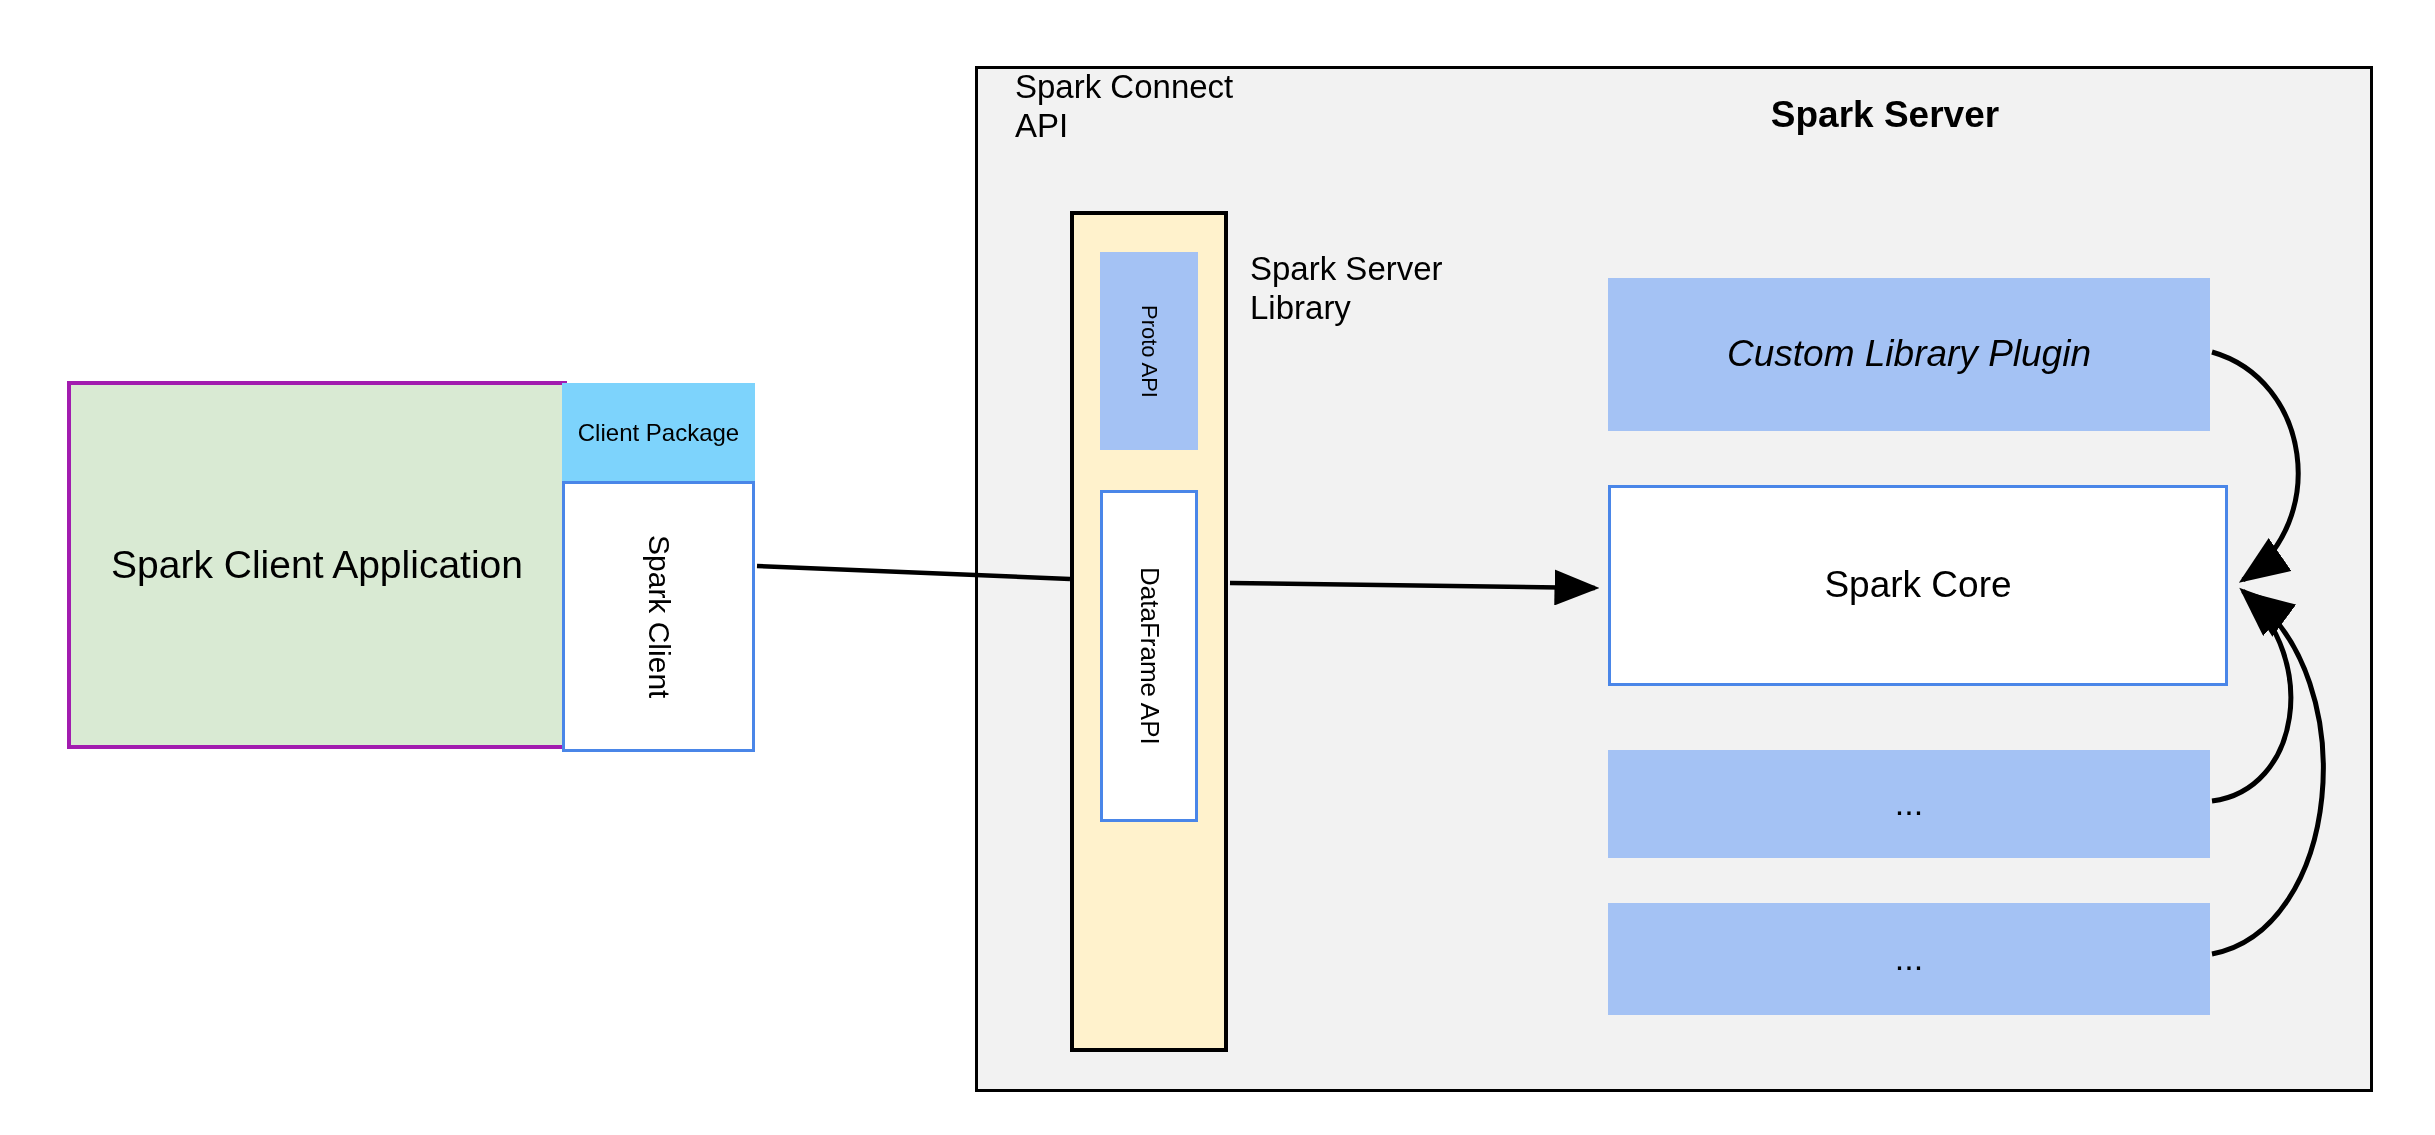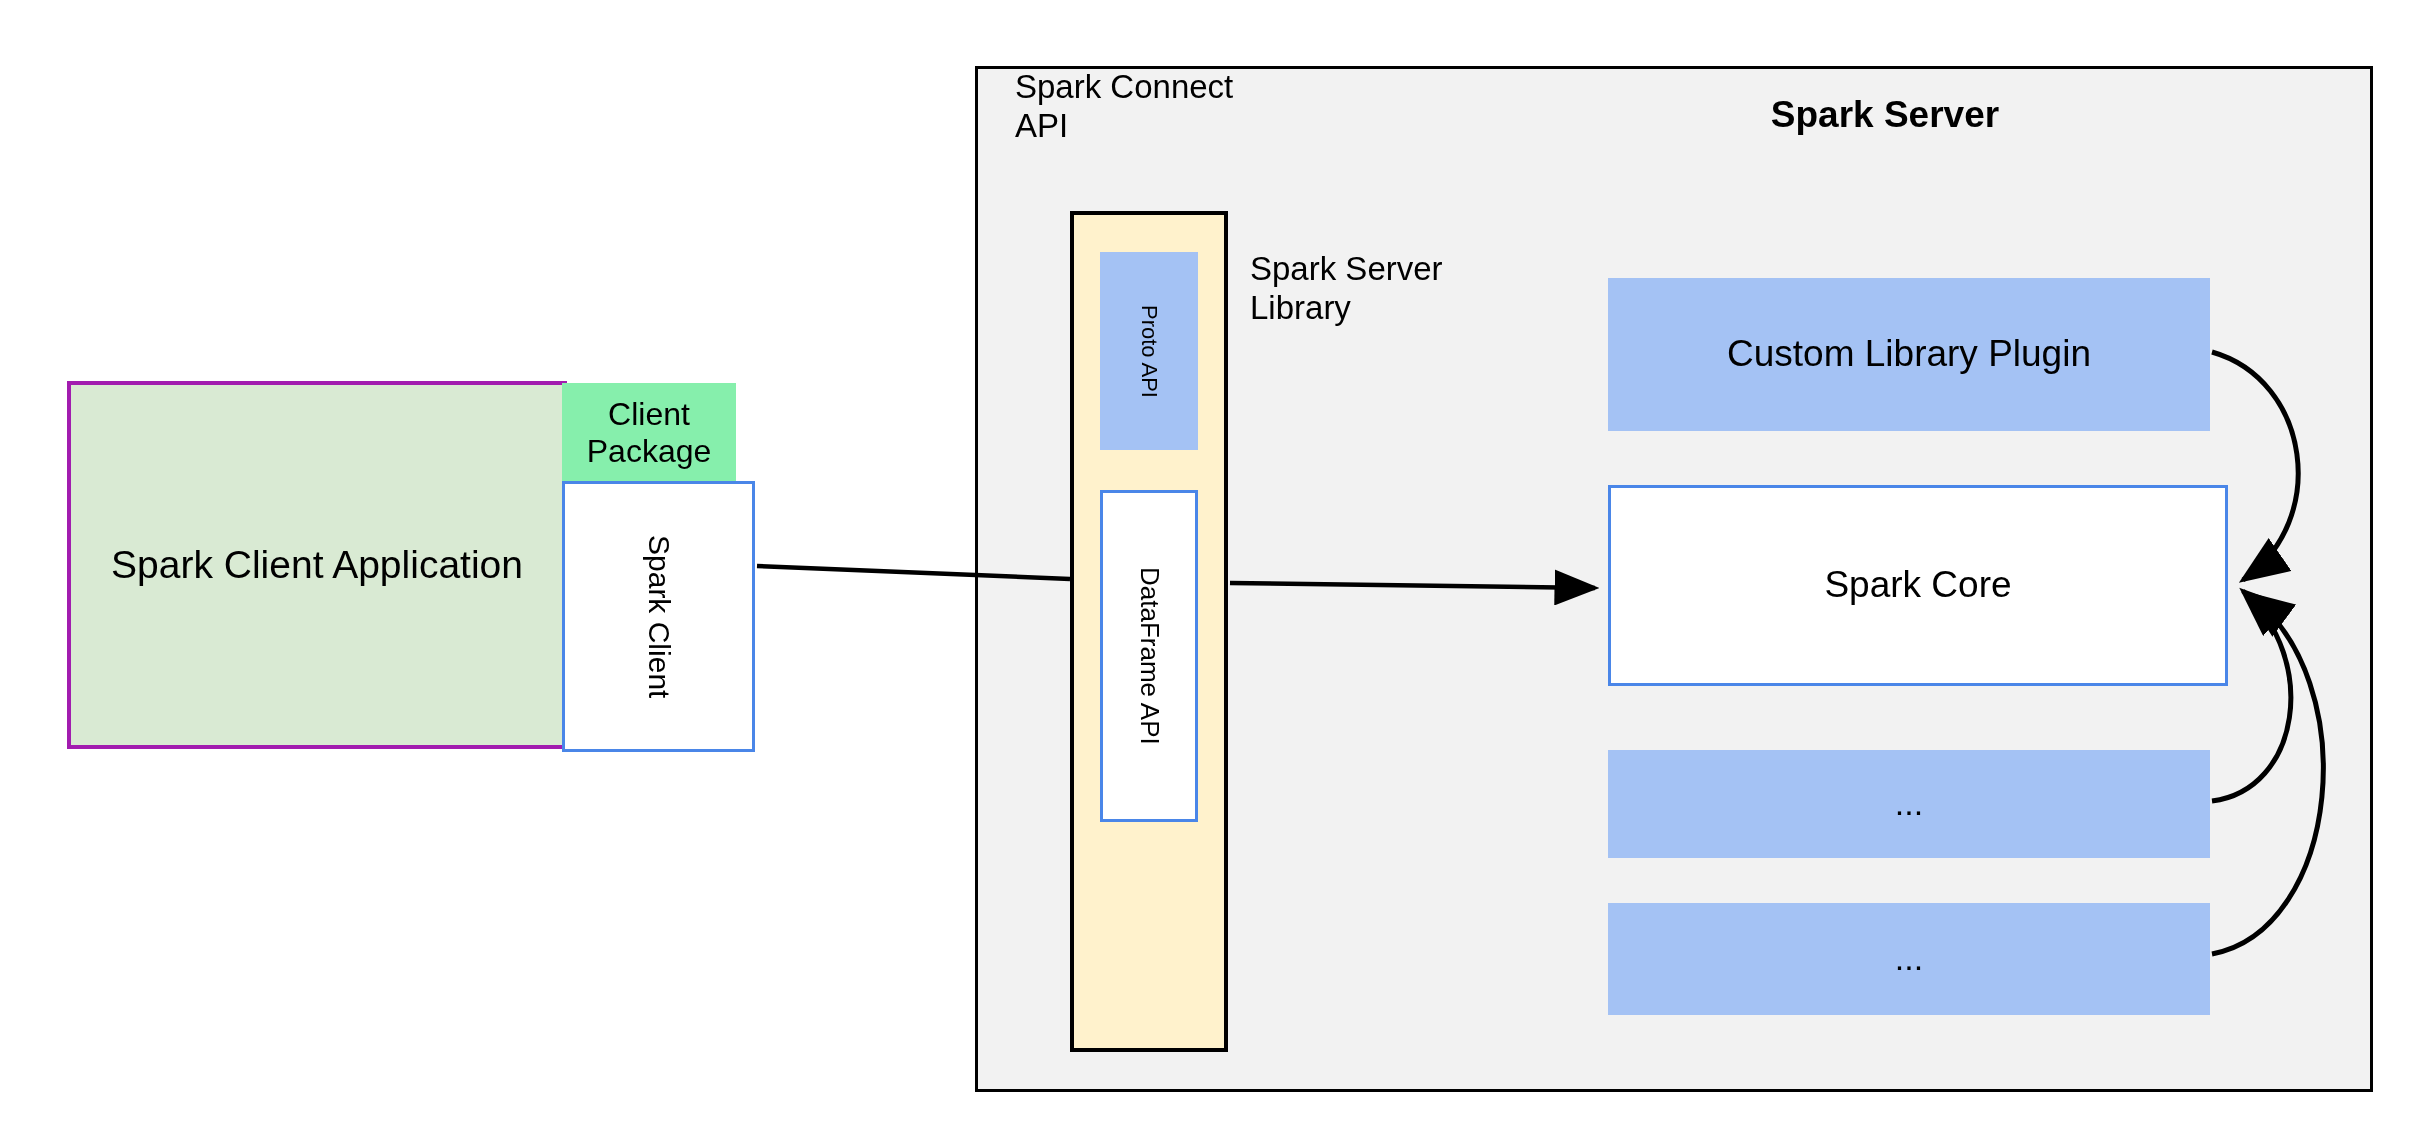--- a/index.html
+++ b/index.html
@@ -74,25 +74,25 @@
     height: 368px;
     background: #d9ead3;
     border: 4px solid #a21caf;
     font-size: 39px;
   }
 
   
   #client-package {
     left: 562px;
     top: 383px;
-    width: 174px;
+    width: 193px;
     height: 99px;
-    background: #86efac;
-    border: none;
-    font-size: 32px;
+    background: #7dd3fc;
+    border: none;
+    font-size: 24px;
     z-index: 5;
   }
 
   
   #spark-client {
     left: 562px;
     top: 481px;
     width: 193px;
     height: 271px;
     background: #ffffff;
@@ -143,20 +143,21 @@
   
   #custom-plugin {
     left: 1608px;
     top: 278px;
     width: 602px;
     height: 153px;
     background: #a4c2f4;
     border: none;
     font-size: 37px;
     z-index: 3;
+    font-style: italic;
   }
   #spark-core {
     left: 1608px;
     top: 485px;
     width: 620px;
     height: 201px;
     background: #ffffff;
     border: 3px solid #4a86e8;
     font-size: 37px;
     z-index: 3;

